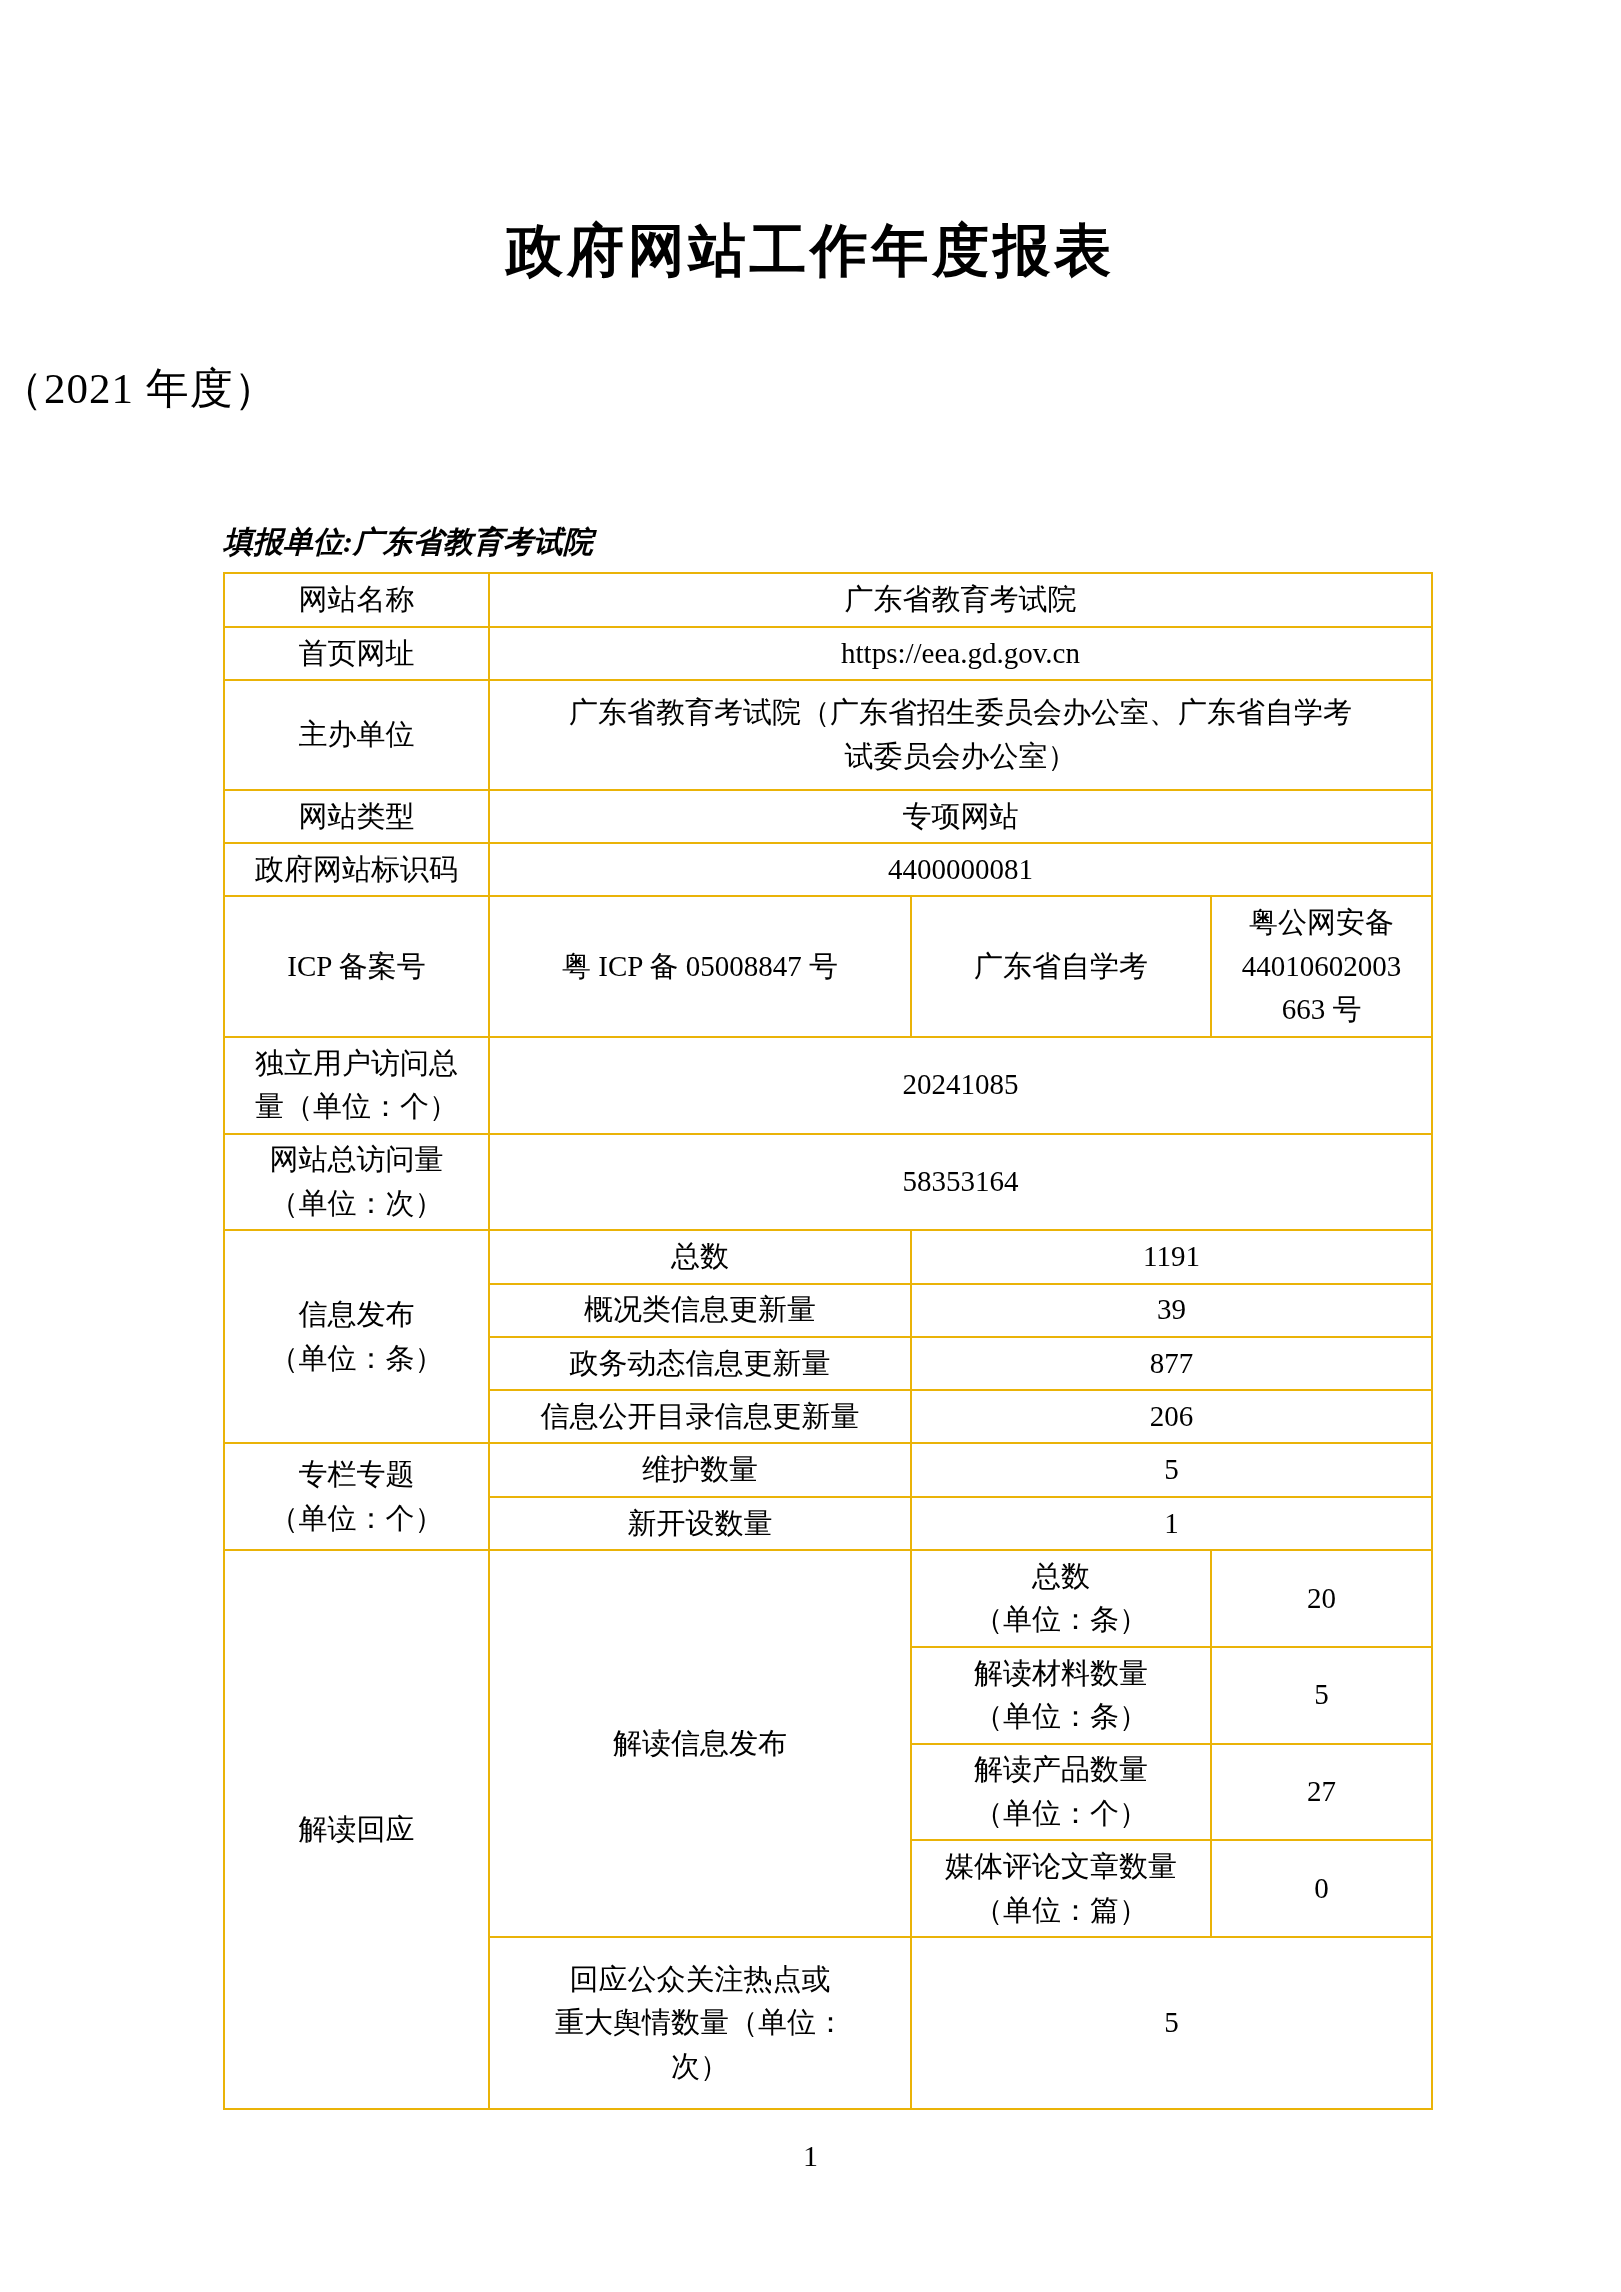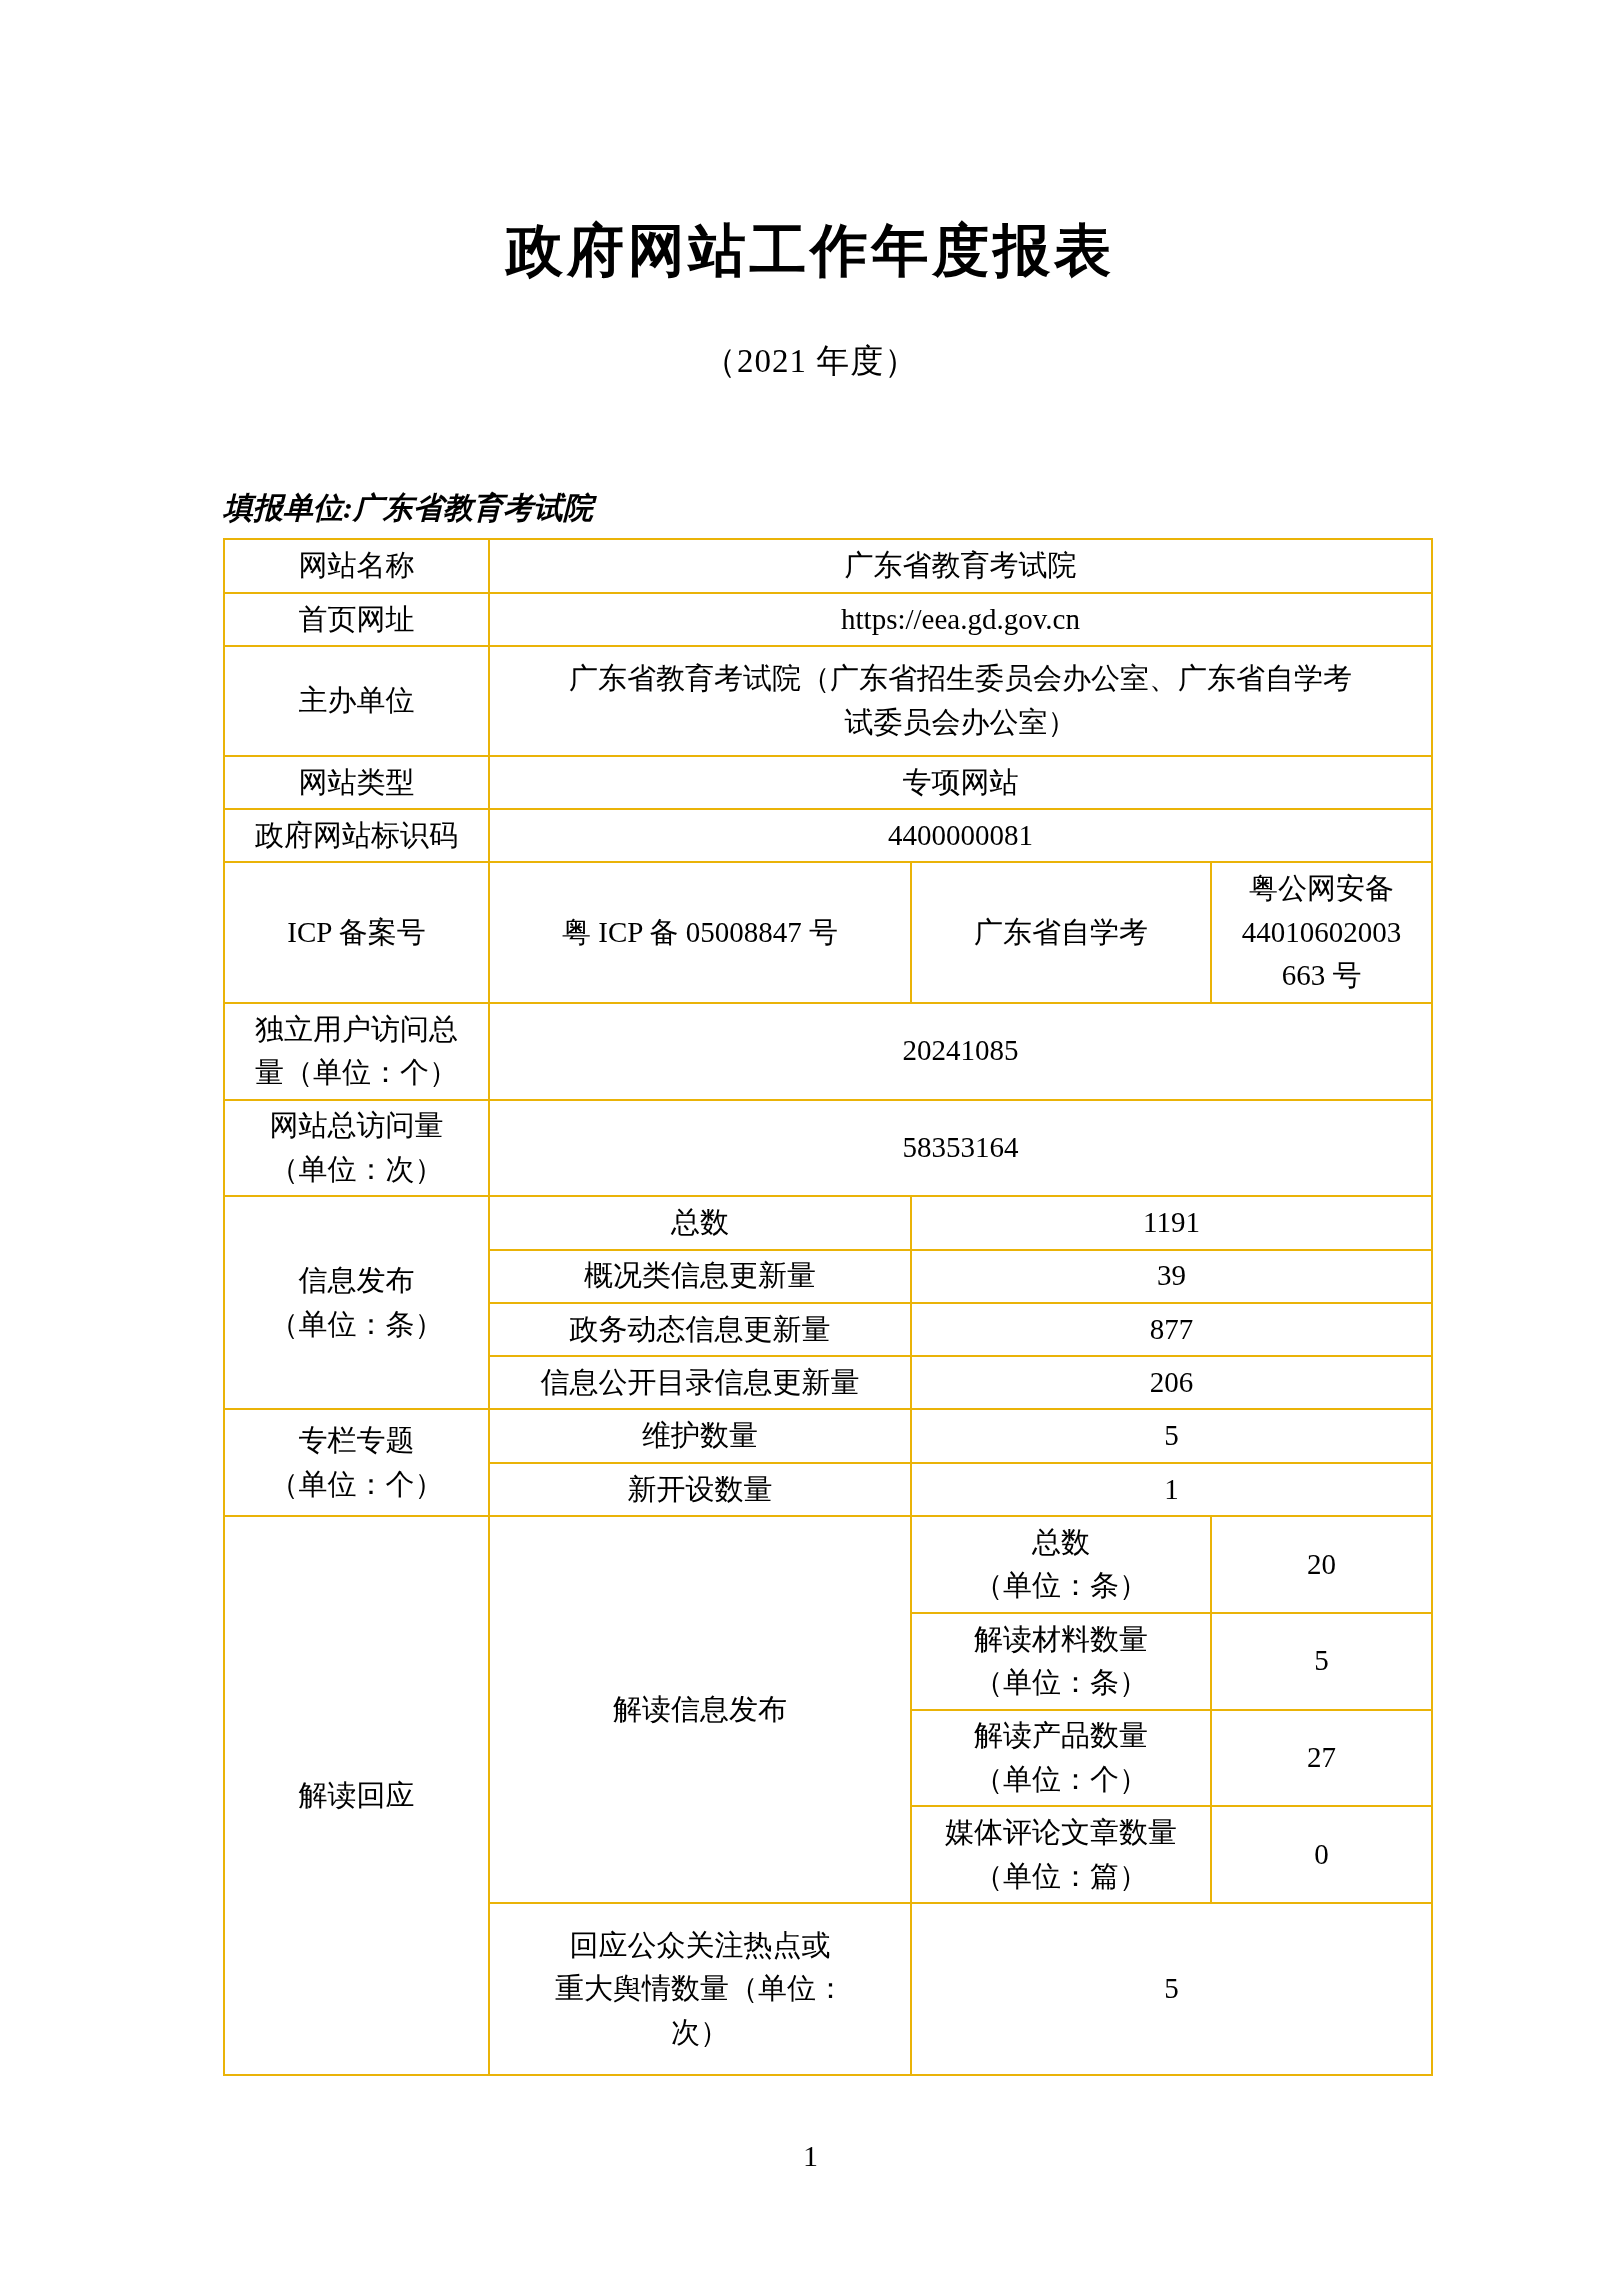--- a/index.html
+++ b/index.html
@@ -21,23 +21,22 @@
     margin: 0;
     padding-top: 218px;
     text-align: center;
     font-family: "Liberation Sans", "DejaVu Sans", sans-serif;
     font-weight: bold;
     font-size: 57px;
     letter-spacing: 3.9px;
     line-height: 1.15;
   }
   .doc-subtitle {
-    margin-top: 55px;
-    text-align: center;
-    font-size: 33px;
+    margin-top: 76px;
+    font-size: 43px;
     letter-spacing: 1px;
   }
   .unit-line {
     margin: 104px 0 9.8px 223px;
     font-size: 30px;
     font-weight: bold;
     font-style: italic;
   }
   table.report {
     border-collapse: collapse;

